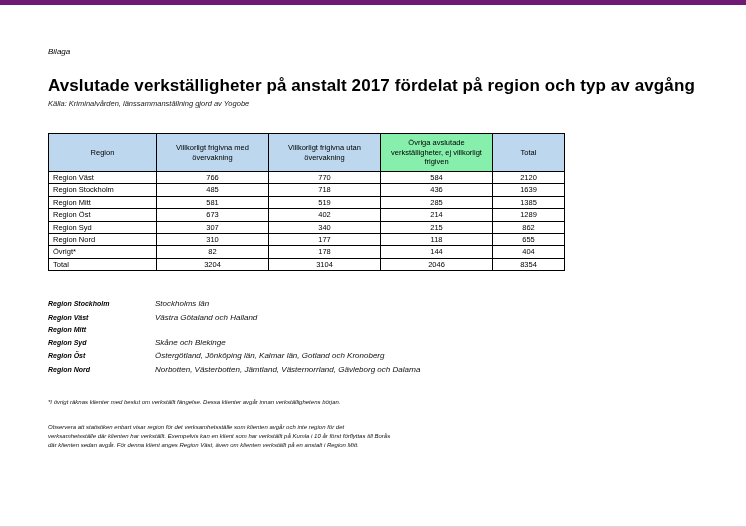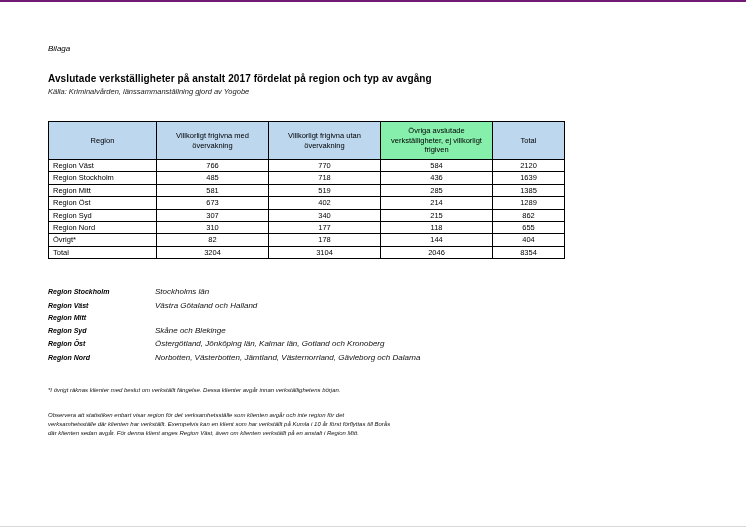--- a/index.html
+++ b/index.html
@@ -8,33 +8,33 @@
     width: 746px; height: 527px;
     font-family: "Liberation Sans", sans-serif;
     color: #000;
     position: relative;
     overflow: hidden;
   }
   .page {
     position: absolute;
     inset: 0;
     background: #fff;
-    border-top: 2px solid #701a75;
+    border-top: 5px solid #701a75;
     border-bottom: 1px solid #d9d9d9;
   }
   .content { padding: 42px 48px 0 48px; }
 
   .attachment-label {
     font-style: italic;
     font-size: 8px;
     margin-bottom: 20px;
   }
   .page-title {
     font-weight: bold;
-    font-size: 10px;
+    font-size: 17px;
     letter-spacing: 0.1px;
     margin-bottom: 3px;
   }
   .source-line {
     font-style: italic;
     font-size: 7.5px;
     color: #1a1a1a;
     margin-bottom: 25px;
   }
 

